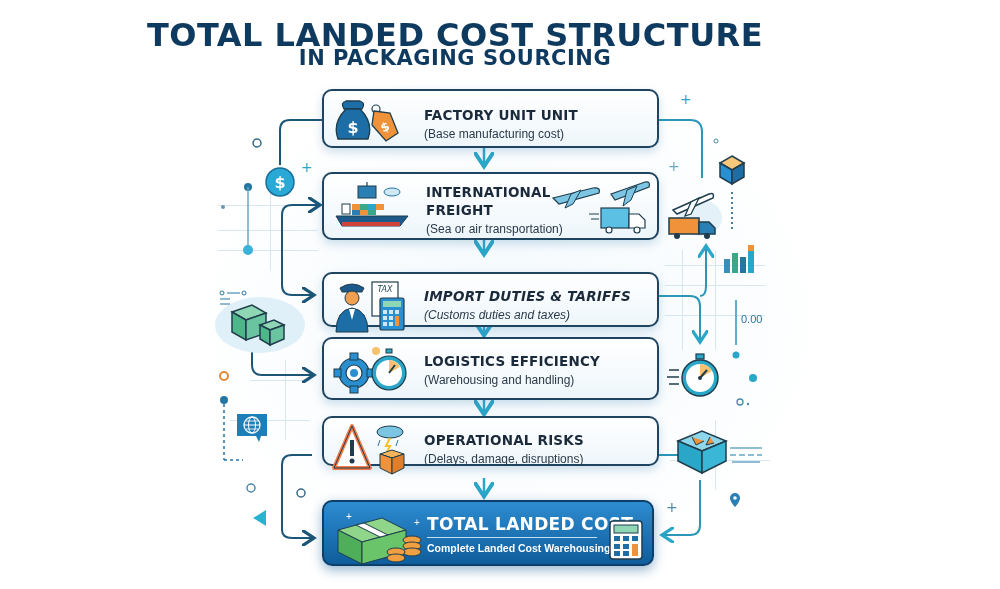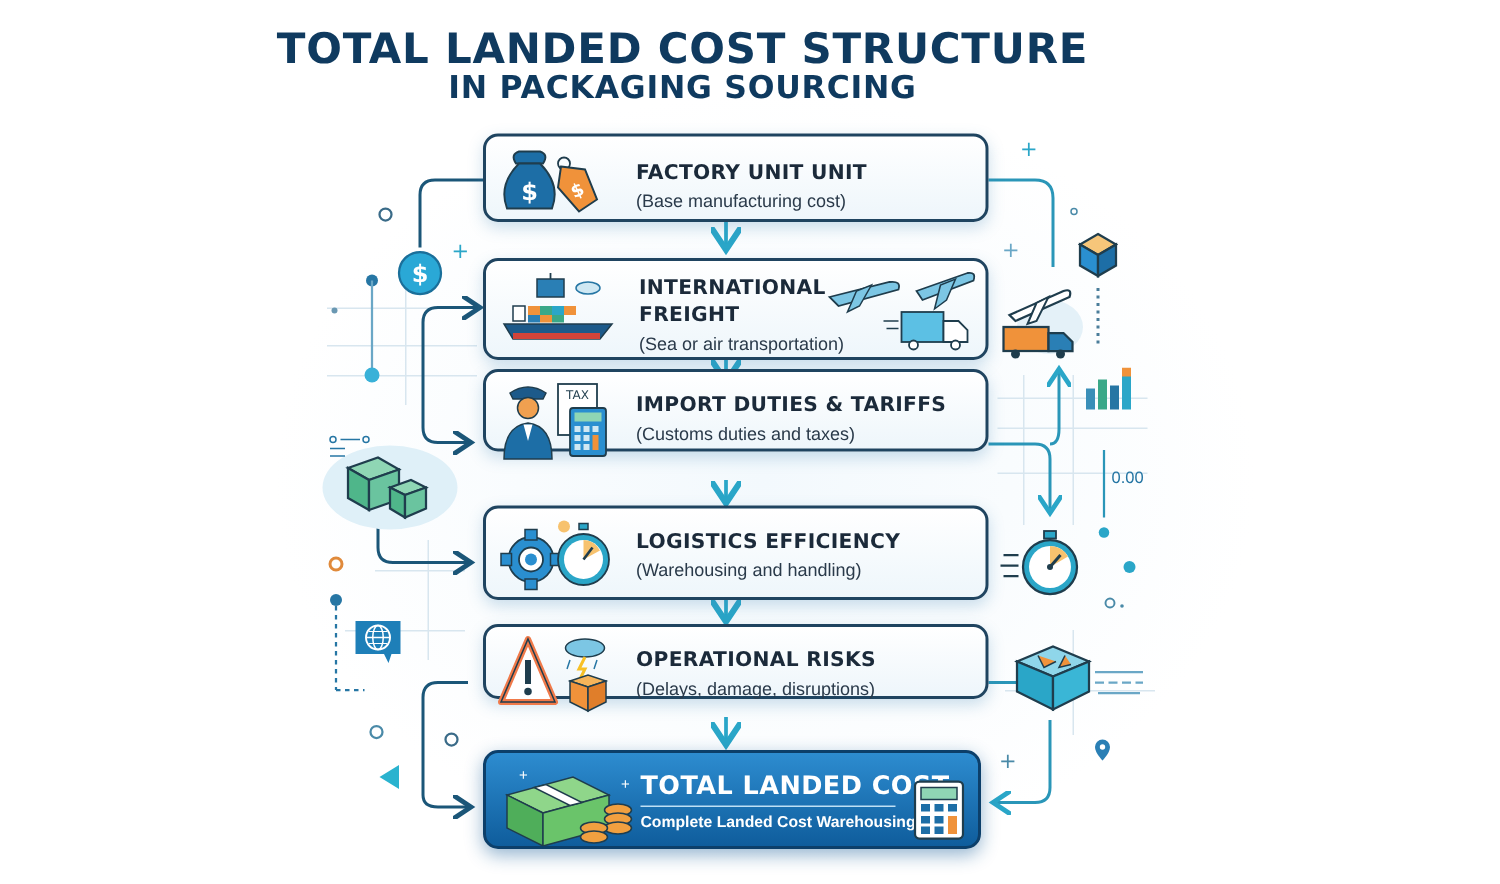--- a/index.html
+++ b/index.html
@@ -2,21 +2,21 @@
 <html><head>
 <meta charset="utf-8">
 <style>
   * { box-sizing: border-box; margin: 0; padding: 0; }
   html, body { width: 1000px; height: 589px; overflow: hidden; background: #ffffff; }
   body { position: relative; font-family: "Liberation Sans", "DejaVu Sans", sans-serif; }
   .bg-glow { position: absolute; left: 180px; top: 60px; width: 660px; height: 520px;
     background: radial-gradient(ellipse at center, #f3f9fd 0%, #ffffff 70%); }
   .title { position: absolute; left: 0; width: 910px; text-align: center; color: #0f3a5f;
     font-weight: 800; letter-spacing: 0.5px; font-family: "DejaVu Sans", sans-serif; }
-  .title.l1 { top: 16px; font-size: 28px; left: 0; width: 910px; }
+  .title.l1 { top: 16px; font-size: 32px; left: 0; width: 910px; }
   .title.l2 { top: 46px; font-size: 21px; left: 0; width: 910px; }
   .grid-line { position: absolute; background: #d8e6ef; }
   svg.overlay { position: absolute; left: 0; top: 0; }
   .step { position: absolute; left: 322px; width: 337px; background: linear-gradient(#ffffff, #eef6fb);
     border: 2px solid #1f4460; border-radius: 10px; box-shadow: 0 4px 10px rgba(60,130,180,0.25); }
   .step .icon { position: absolute; left: 8px; top: 4px; width: 80px; height: 50px; }
   .step .txt { position: absolute; left: 100px; top: 12px; }
   .step .head { font-family: "DejaVu Sans", sans-serif; font-weight: 700; font-size: 13.5px; color: #1b2a3a; letter-spacing: 0.2px; }
   .step .sub { font-size: 12px; color: #2a3a4a; margin-top: 4px; }
   .total { position: absolute; left: 322px; top: 500px; width: 332px; height: 66px; border-radius: 10px;
@@ -244,21 +244,21 @@
         <line x1="40" y1="36" x2="50" y2="36"></line>
         <line x1="42" y1="41" x2="50" y2="41"></line>
       </g>
     <rect x="52" y="30" width="28" height="20" fill="#5cc0e4" stroke="#1f3d4d" stroke-width="1.2"></rect>
     <path d="M80 36 h10 l6 6 v8 h-16 z" fill="#fff" stroke="#1f3d4d" stroke-width="1.2"></path>
     <circle cx="60" cy="52" r="3" fill="#fff" stroke="#1f3d4d" stroke-width="1.2"></circle>
     <circle cx="88" cy="52" r="3" fill="#fff" stroke="#1f3d4d" stroke-width="1.2"></circle>
   </svg>
 </div>
 
-<div class="step" style="top:246px;height:55px;">
+<div class="step" style="top:272px;height:55px;font-style:italic;">
   <svg class="icon" style="top:4px;height:56px;" viewBox="0 0 80 56">
     <path d="M8 10 Q20 2 32 10 L30 14 L10 14 Z" fill="#1d5a8a" stroke="#1f3d4d" stroke-width="1"></path>
     <circle cx="20" cy="20" r="7" fill="#f0a050" stroke="#1f3d4d" stroke-width="1"></circle>
     <path d="M4 54 Q4 32 20 30 Q36 32 36 54 Z" fill="#1d6ea6" stroke="#1f3d4d" stroke-width="1"></path>
     <path d="M17 31 L20 42 L23 31 Z" fill="#fff"></path>
     <rect x="40" y="4" width="26" height="34" fill="#fff" stroke="#1f3d4d" stroke-width="1.2"></rect>
     <text x="53" y="14" text-anchor="middle" fill="#1f3d4d" font-size="8" font-family="DejaVu Sans, sans-serif">TAX</text>
     <rect x="48" y="20" width="24" height="32" rx="2" fill="#2a8fd0" stroke="#1f3d4d" stroke-width="1.2"></rect>
     <rect x="51" y="23" width="18" height="6" fill="#8fd6b4"></rect>
     <g fill="#cfe8f3">

